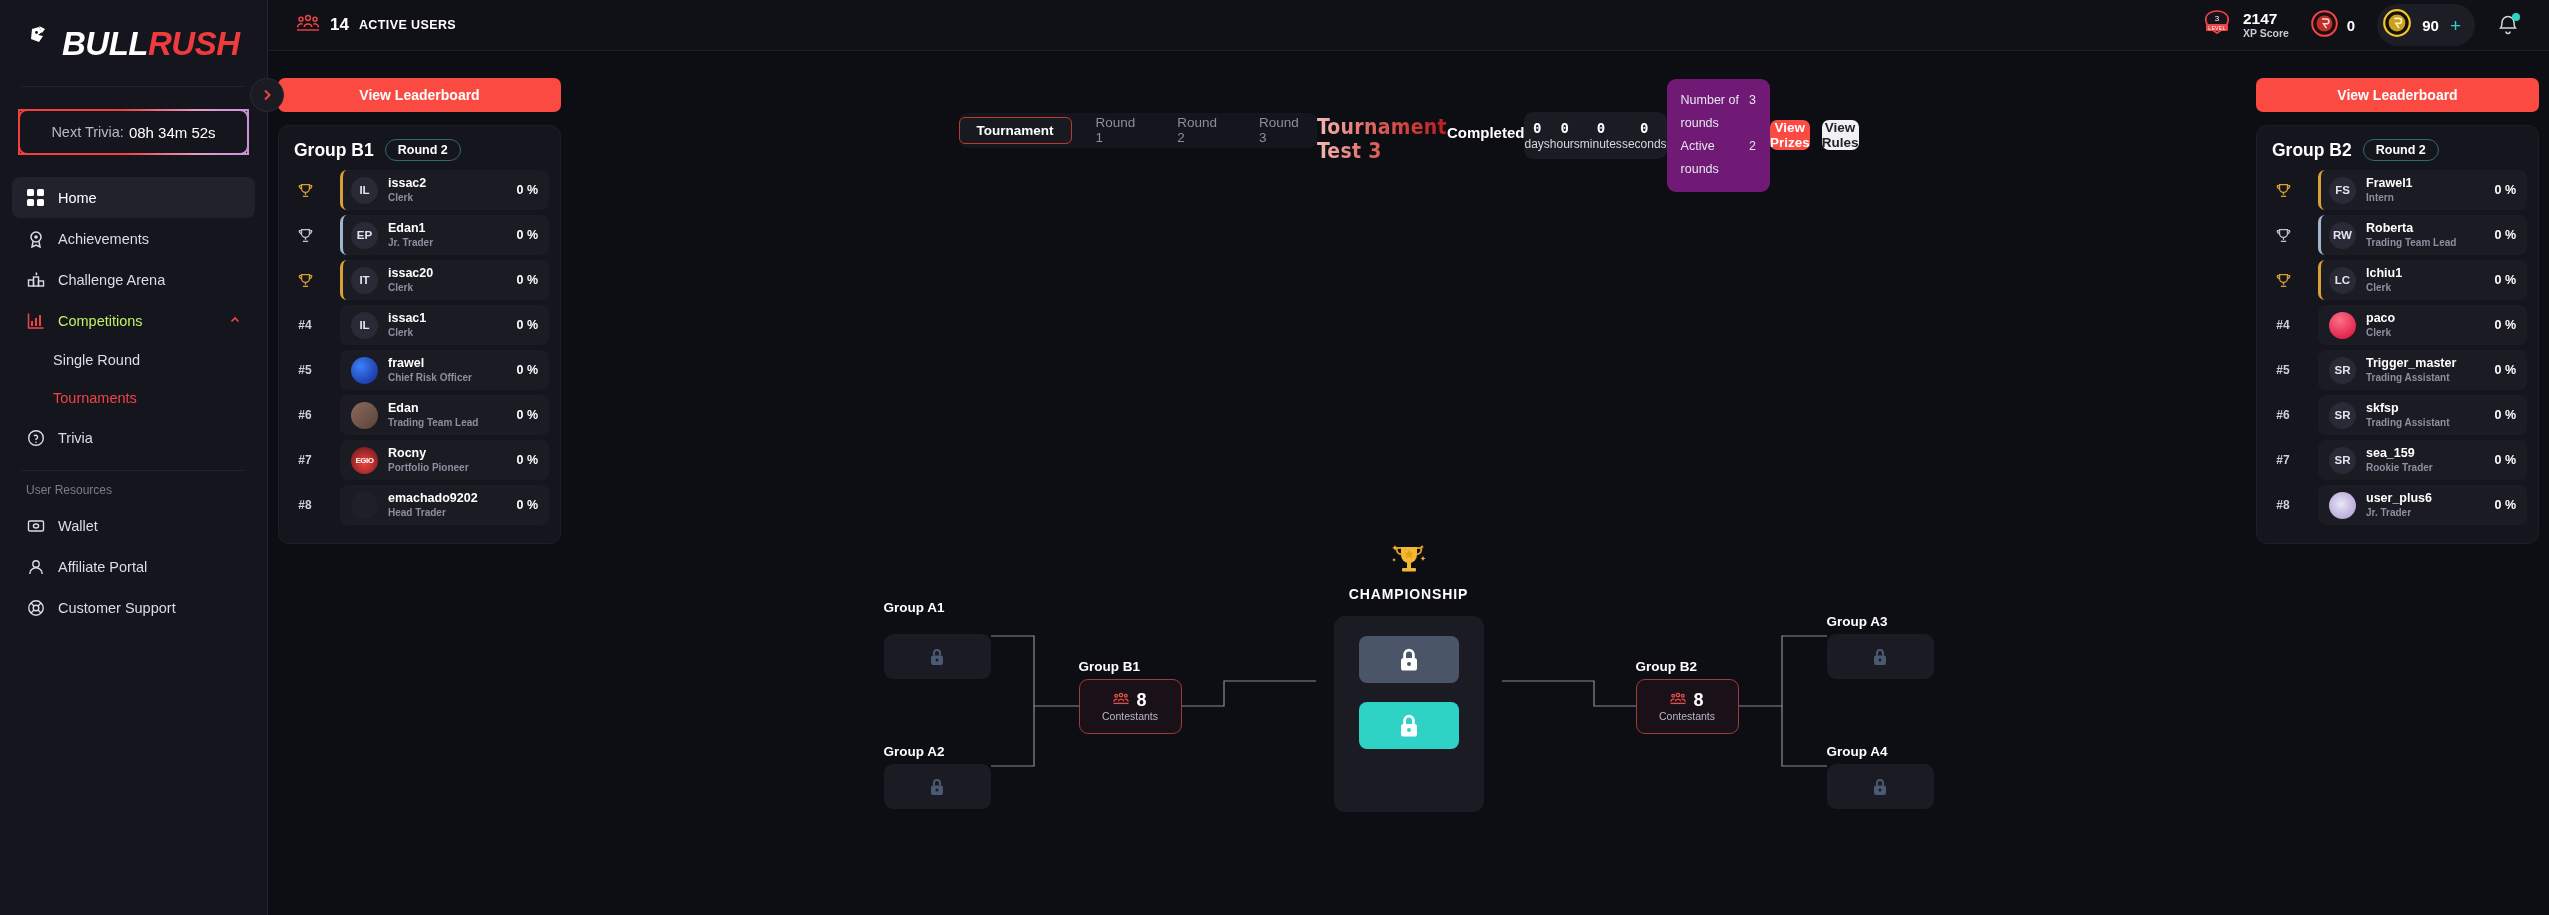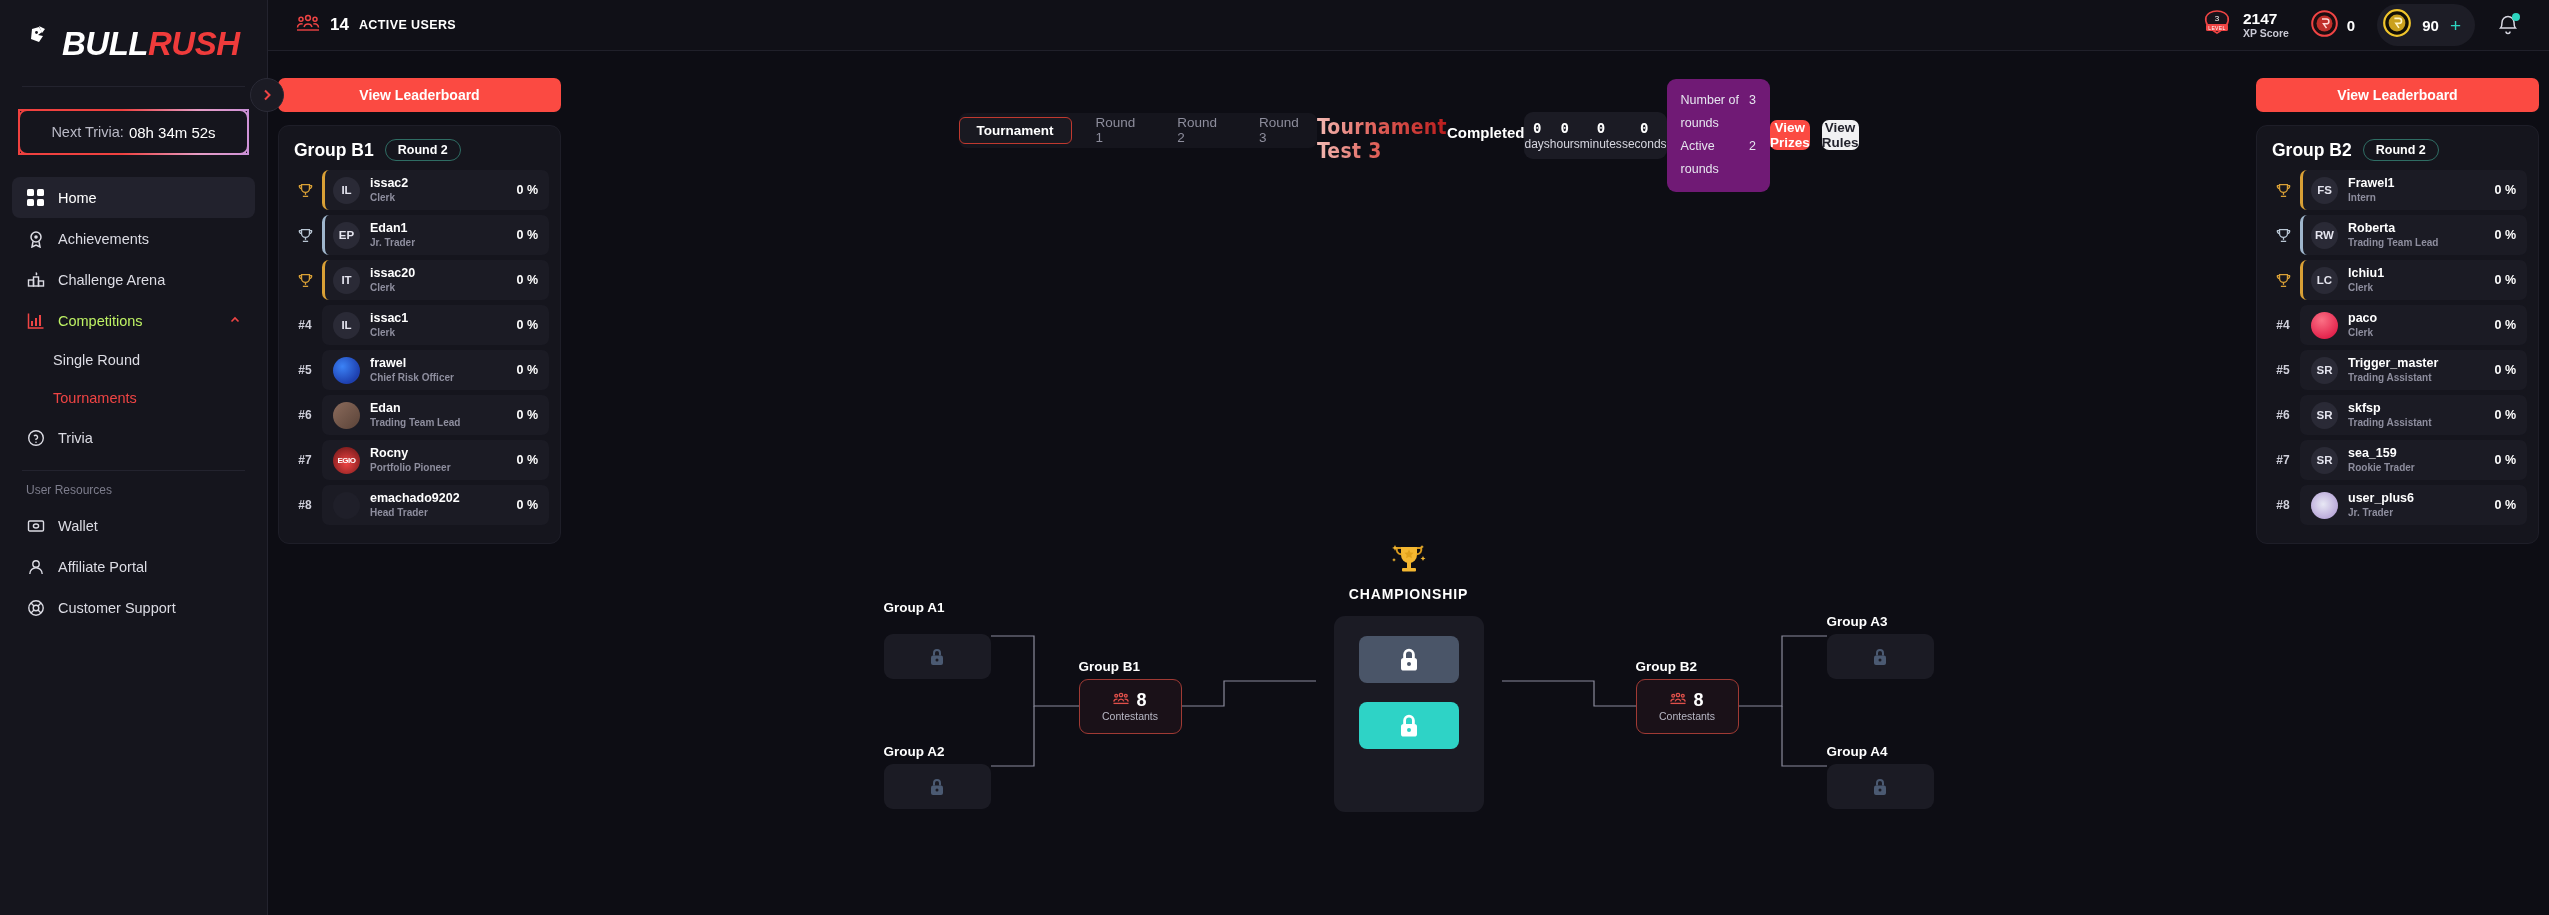--- a/index.html
+++ b/index.html
@@ -134,21 +134,21 @@
   .lb-card {
     margin-top: 13px; background: #15151d; border-radius: 11px;
     padding: 13px 11px 13px 11px; border: 1px solid #1e1e28;
   }
   .lb-head { display:flex; align-items:center; gap: 11px; padding: 0 4px 9px 4px; }
   .lb-title { font-size: 17.5px; font-weight: 700; color:#fff; }
   .round-chip {
     border: 1px solid #2f6d64; border-radius: 13px;
     padding: 3px 12px; font-size: 12.5px; font-weight: 600; color:#ffffff;
   }
-  .lb-row { display:flex; align-items:center; gap: 2px; margin-bottom: 5px; }
+  .lb-row { display:flex; align-items:center; gap: 20px; margin-bottom: 5px; }
   .lb-rank { width: 30px; text-align: center; font-size: 12px; font-weight: 700; color:#cfcfda; flex:0 0 30px;}
   .lb-rank.tr { display:flex; align-items:center; justify-content:center; }
   .lb-body {
     flex: 1; display:flex; align-items:center; gap: 10px;
     background: #1b1b24; border-radius: 7px; height: 40px; padding: 0 11px 0 8px;
     border-left: 3px solid transparent;
   }
   .lb-body.g1 { border-left-color: #d9a036; }
   .lb-body.g2 { border-left-color: #9fb6cc; }
   .lb-body.g3 { border-left-color: #d9a036; }

